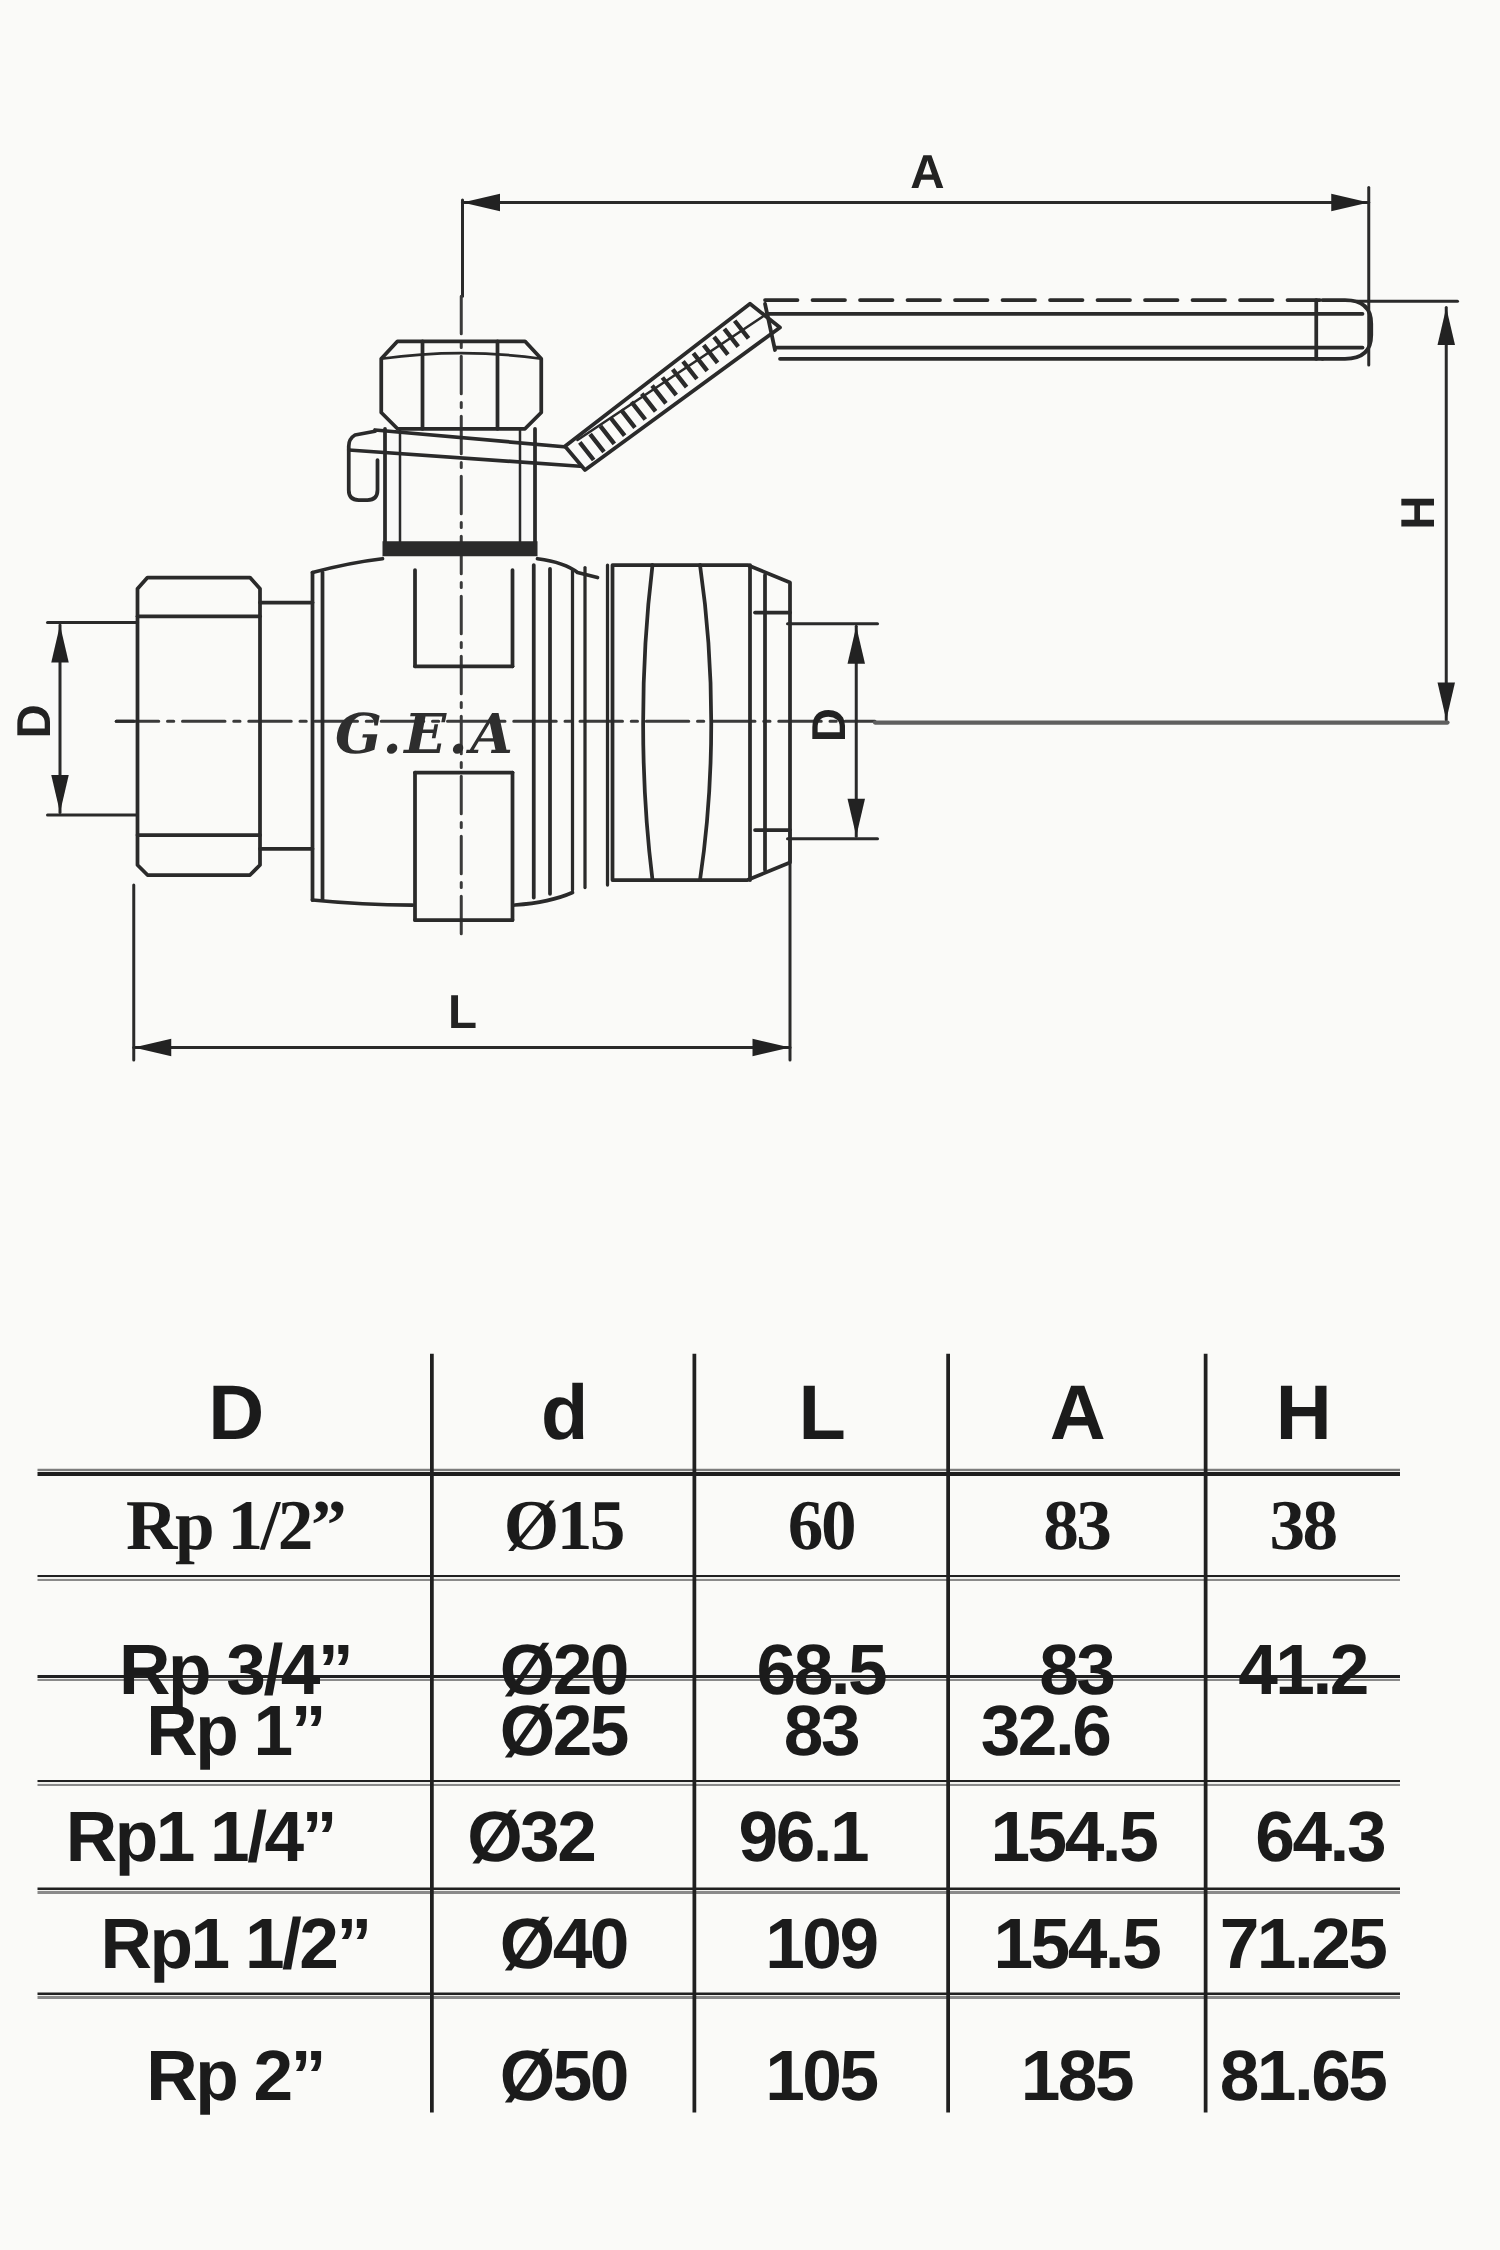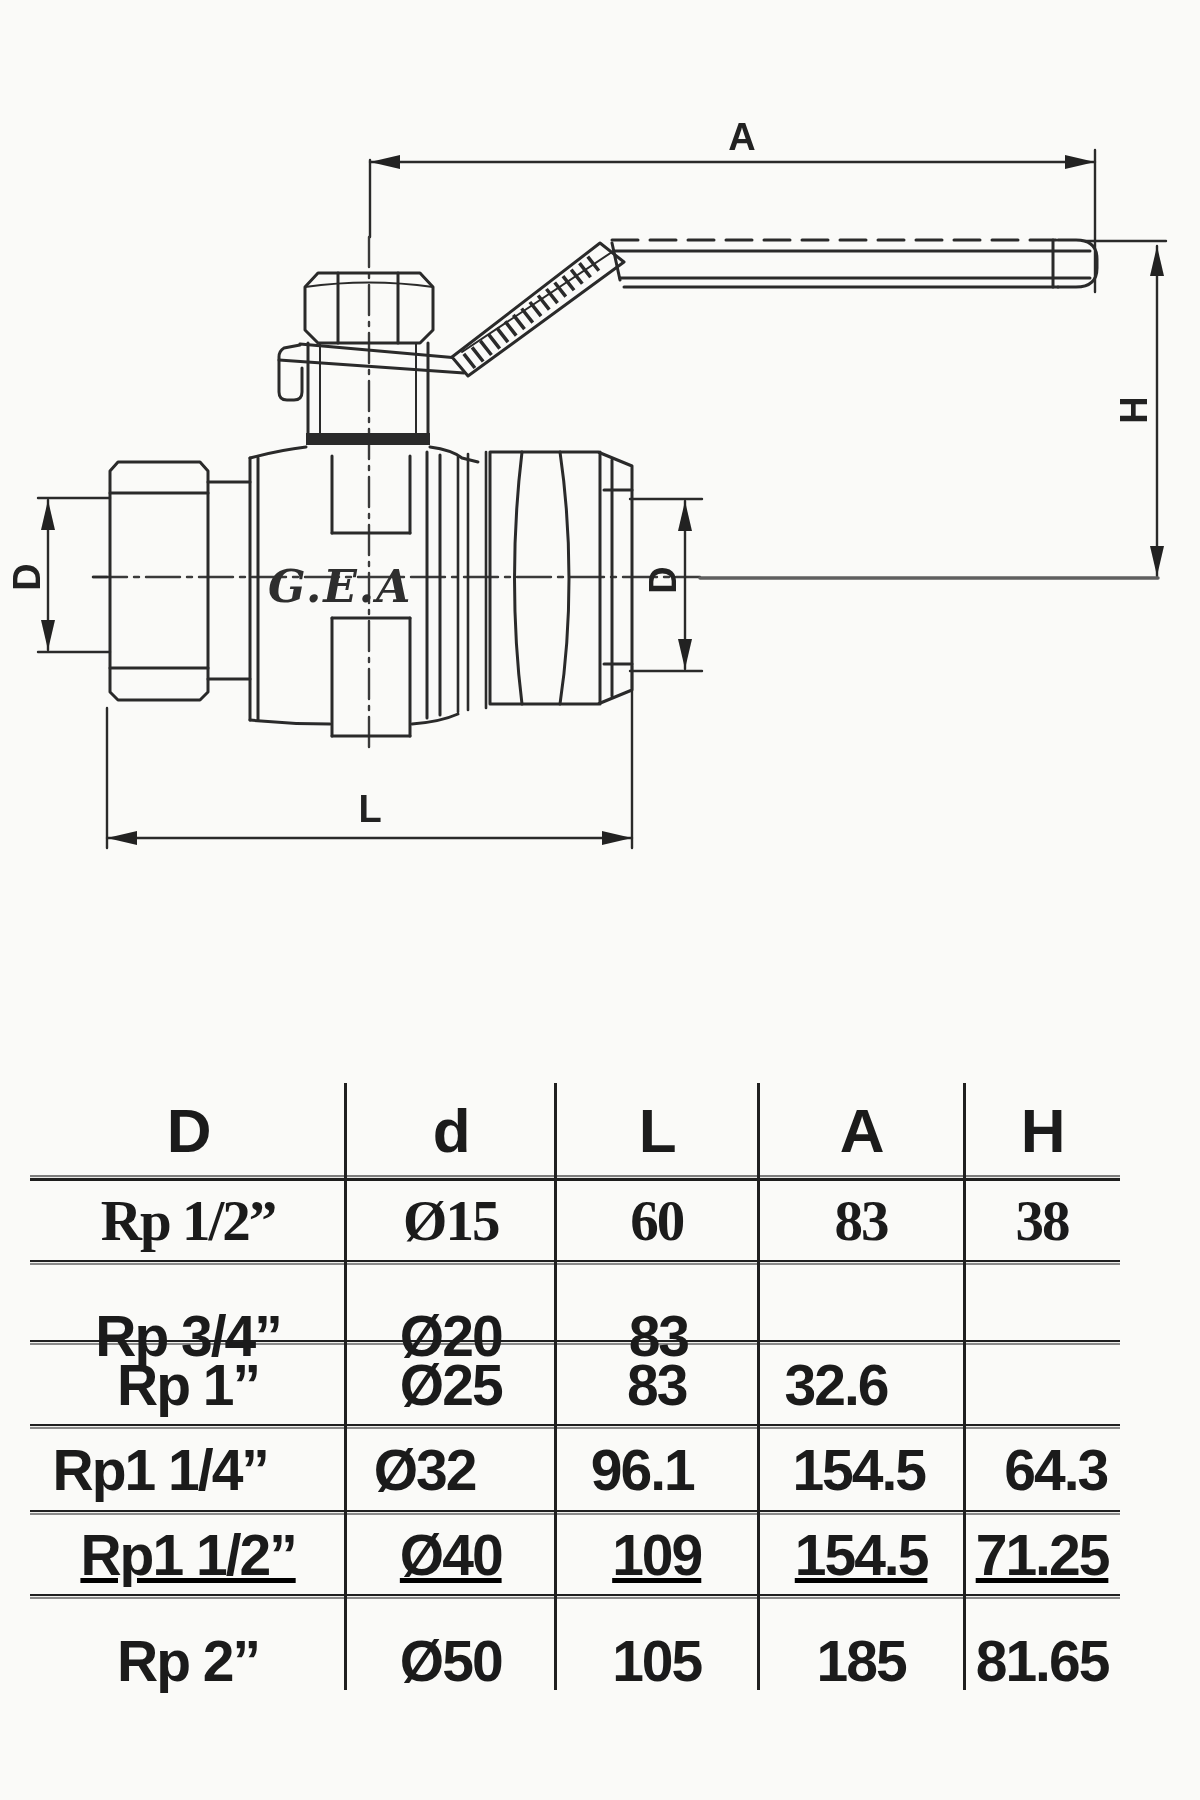--- a/index.html
+++ b/index.html
@@ -33,21 +33,21 @@
   }
   .c0{width:29.0%;} .c1{width:19.2%;} .c2{width:18.6%;} .c3{width:18.9%;} .c4{width:14.3%;}
   .hdr{height:92px;}
   .hdr .t-cell{font-size:62px;line-height:96px;}
   .sep-h{height:7px;background:linear-gradient(to bottom,#7d7d7d 0 2px,#e9e9e7 2px 3px,#1e1e1e 3px 6px,transparent 6px);}
   .sep{height:6px;background:linear-gradient(to bottom,#202020 0 2px,#eFeFec 2px 3px,#8a8a8a 3px 5px,transparent 5px);}
   .r1{height:78px;} .r1 .t-cell{line-height:78px;font-family:Liberation Serif, serif;}
   .r2{height:74px;} .r2 .t-cell{line-height:74px;margin-top:33px;}
   .r3{height:78px;} .r3 .t-cell{line-height:78px;}
   .r4{height:80px;gap:48px;} .r4 .t-cell{line-height:80px;}
-  .r5{height:78px;text-decoration:underline;} .r5 .t-cell{line-height:78px;}
+  .r5{height:78px;} .r5 .t-cell{line-height:78px;}
   .r6{height:90px;margin-top:20px;} .r6 .t-cell{line-height:82px;}
   .t-body .t-cell{font-size:57px;}
   .vline{position:absolute;top:0;width:3px;height:607px;background:#202020;}
   .v1{left:314px;} .v2{left:524px;} .v3{left:727px;} .v4{left:933px;}
 </style>
 </head>
 <body>
 
 <div id="stage">
 
@@ -211,21 +211,23 @@
         <div class="t-cell c1">Ø15</div>
         <div class="t-cell c2">60</div>
         <div class="t-cell c3">83</div>
         <div class="t-cell c4">38</div>
       </div>
       <div class="sep"></div>
 
       <div class="t-row r2">
         <div class="t-cell c0">Rp 3/4”</div>
         <div class="t-cell c1">Ø20</div>
+        <div class="t-cell c2">68.5</div>
         <div class="t-cell c3">83</div>
+        <div class="t-cell c4">41.2</div>
       </div>
       <div class="sep"></div>
 
       <div class="t-row r3">
         <div class="t-cell c0">Rp 1”</div>
         <div class="t-cell c1">Ø25</div>
         <div class="t-cell c2">83</div>
         <div class="t-cell c4">32.6</div>
       </div>
       <div class="sep"></div>

